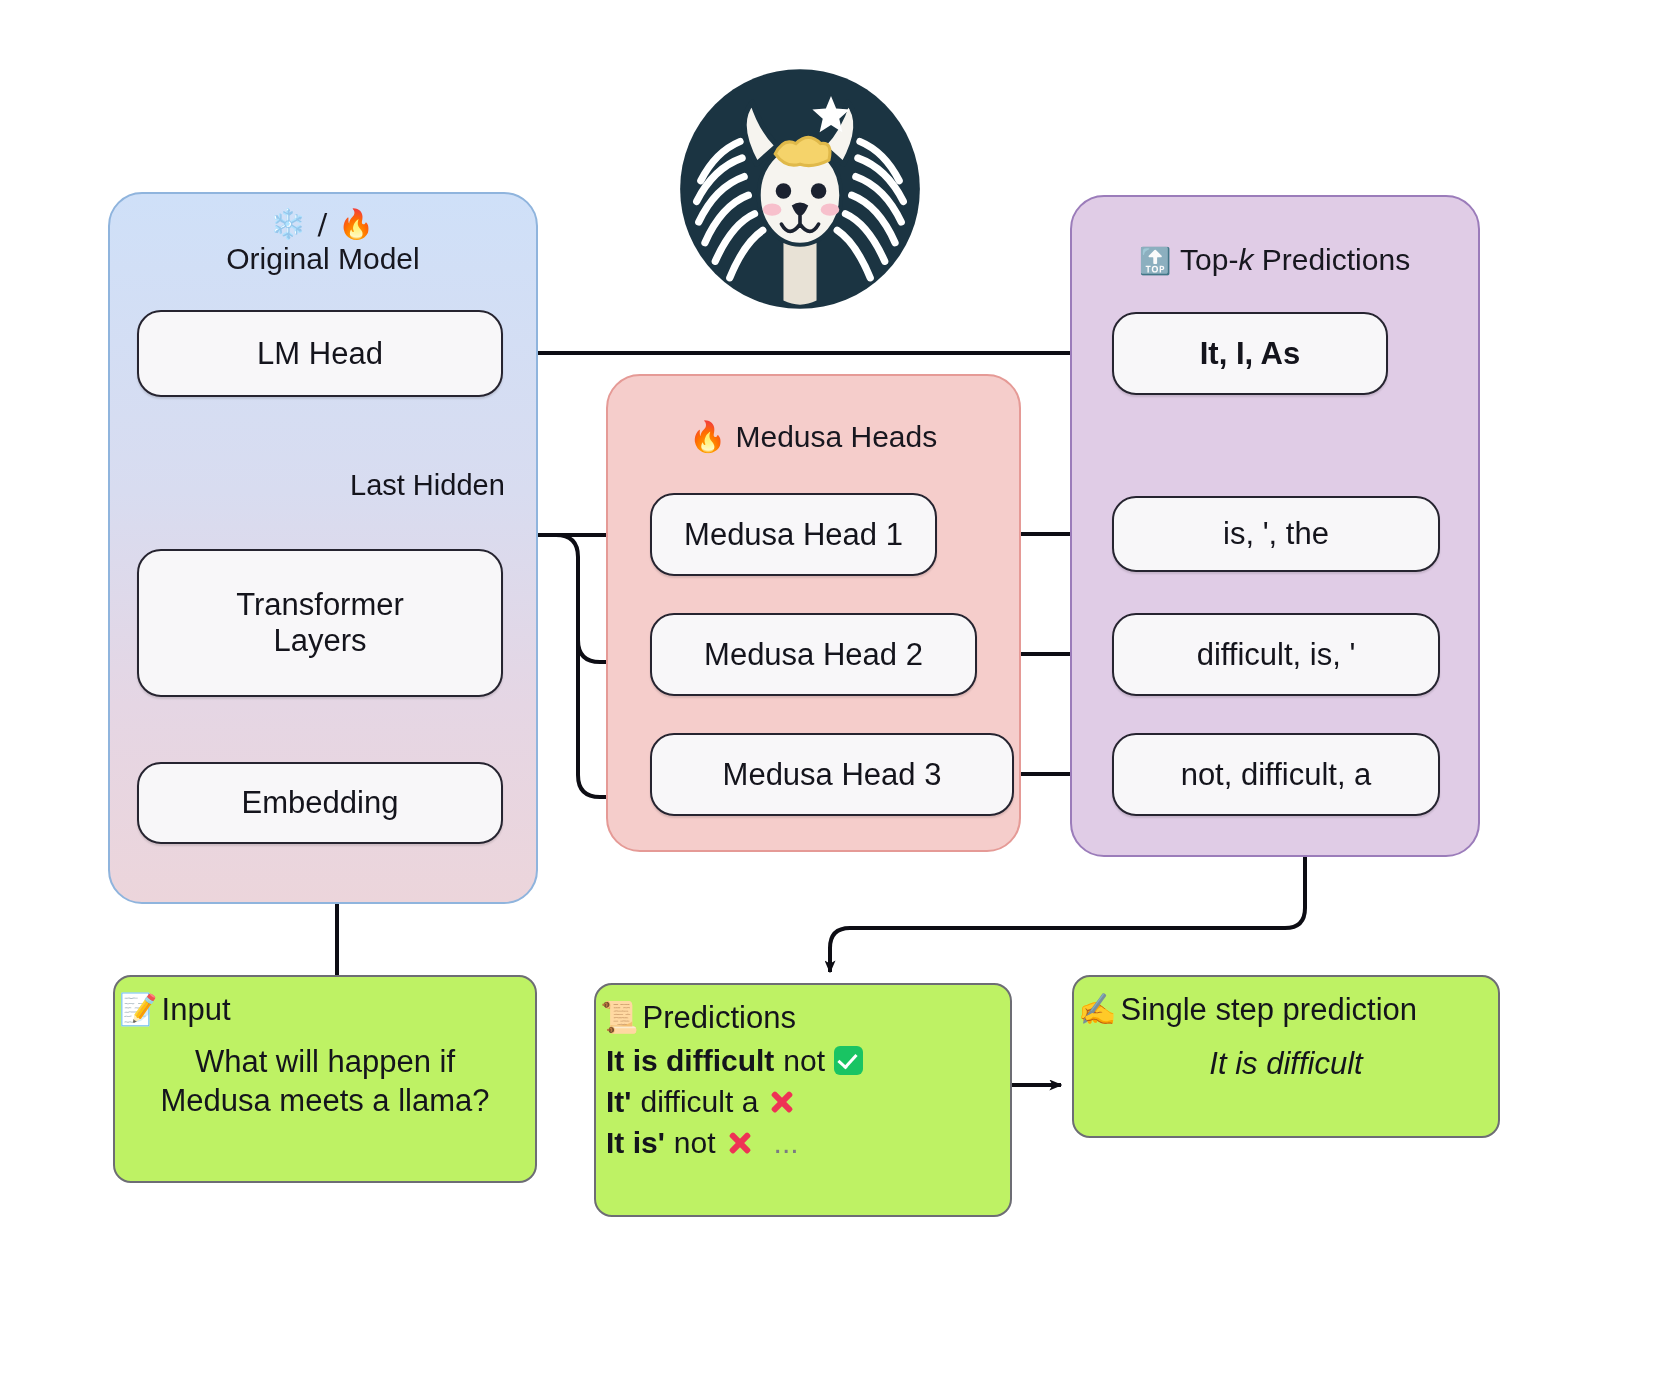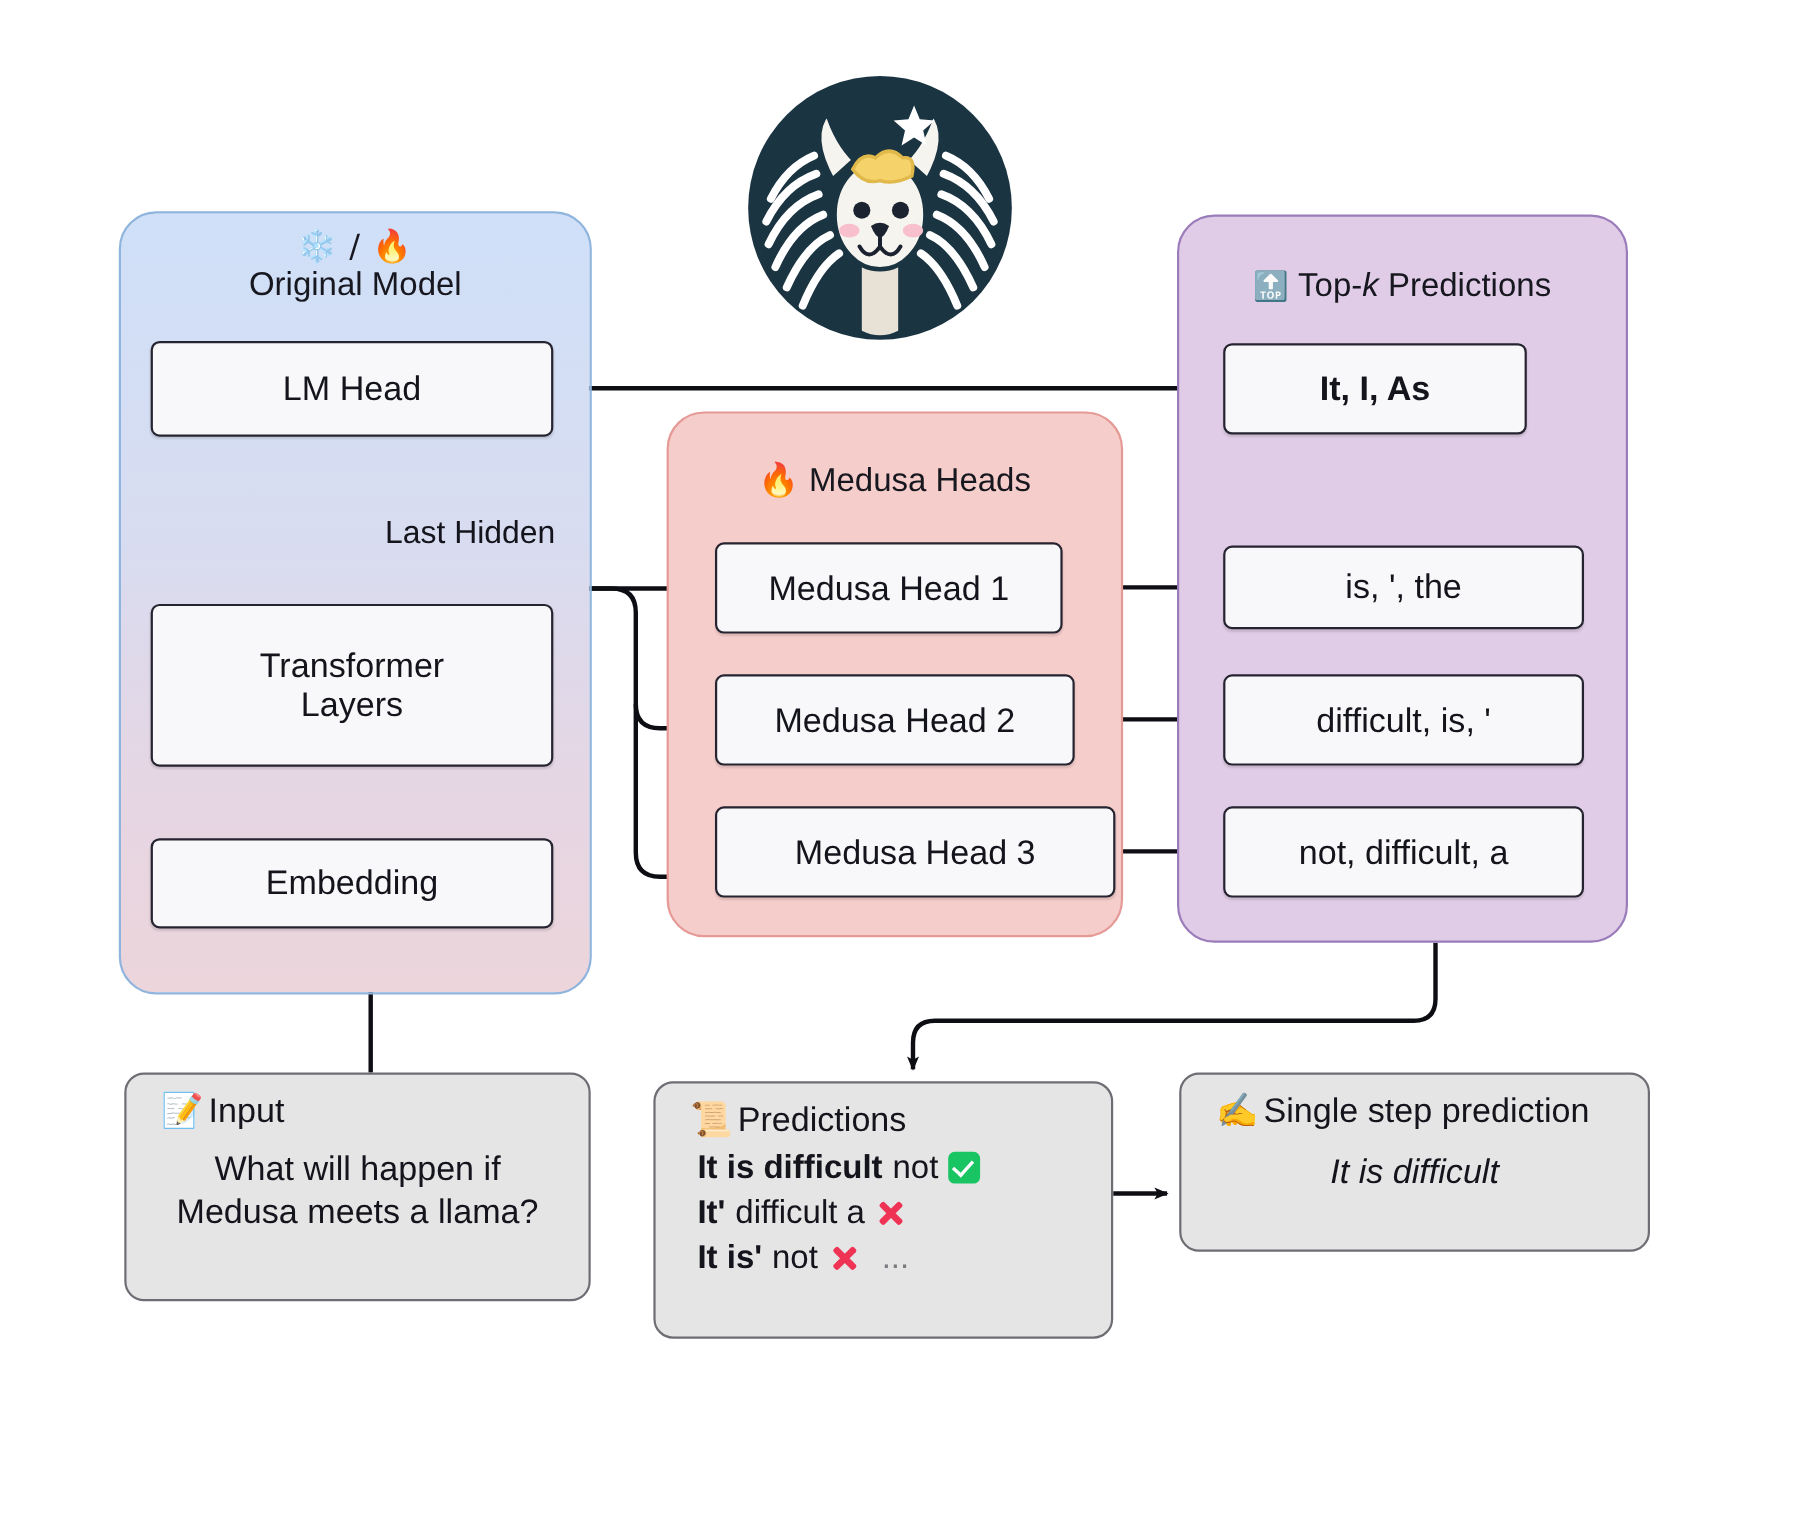--- a/index.html
+++ b/index.html
@@ -72,56 +72,56 @@
   }
   .emoji {
     font-family: "DejaVu Sans", sans-serif;
   }
 
   
   .node {
     position: absolute;
     background: #f8f7f9;
     border: 2.5px solid #262430;
-    border-radius: 8px;
+    border-radius: 24px;
     box-sizing: border-box;
     display: flex;
     align-items: center;
     justify-content: center;
     text-align: center;
     font-size: 31px;
     color: #14141c;
     line-height: 1.16;
     box-shadow: 0 2px 2px rgba(0,0,0,0.12);
   }
 
   
   #node-lm-head       { left: 137px; top: 310px; width: 366px; height: 87px; }
   #node-transformer   { left: 137px; top: 549px; width: 366px; height: 148px; }
   #node-embedding     { left: 137px; top: 762px; width: 366px; height: 82px; }
 
   
-  #node-head-1 { left: 650px; top: 493px; width: 316px; height: 83px; }
+  #node-head-1 { left: 650px; top: 493px; width: 287px; height: 83px; }
   #node-head-2 { left: 650px; top: 613px; width: 327px; height: 83px; }
   #node-head-3 { left: 650px; top: 733px; width: 364px; height: 83px; }
 
   
   #node-pred-0 { left: 1112px; top: 312px; width: 276px; height: 83px; font-weight: bold; }
   #node-pred-1 { left: 1112px; top: 496px; width: 328px; height: 76px; }
   #node-pred-2 { left: 1112px; top: 613px; width: 328px; height: 83px; }
   #node-pred-3 { left: 1112px; top: 733px; width: 328px; height: 83px; }
 
   
   .card {
     position: absolute;
-    background: #e5e5e5;
+    background: #bef264;
     border: 2.5px solid #6d6d74;
     border-radius: 18px;
     box-sizing: border-box;
-    padding: 14px 32px;
+    padding: 14px 4px;
   }
   #card-input       { left: 113px; top: 975px; width: 424px; height: 208px; }
   #card-candidates  { left: 594px; top: 983px; width: 418px; height: 234px; }
   #card-single      { left: 1072px; top: 975px; width: 428px; height: 163px; }
 
   .card-head {
     font-size: 31px;
     color: #14141c;
     white-space: nowrap;
     line-height: 1.2;

